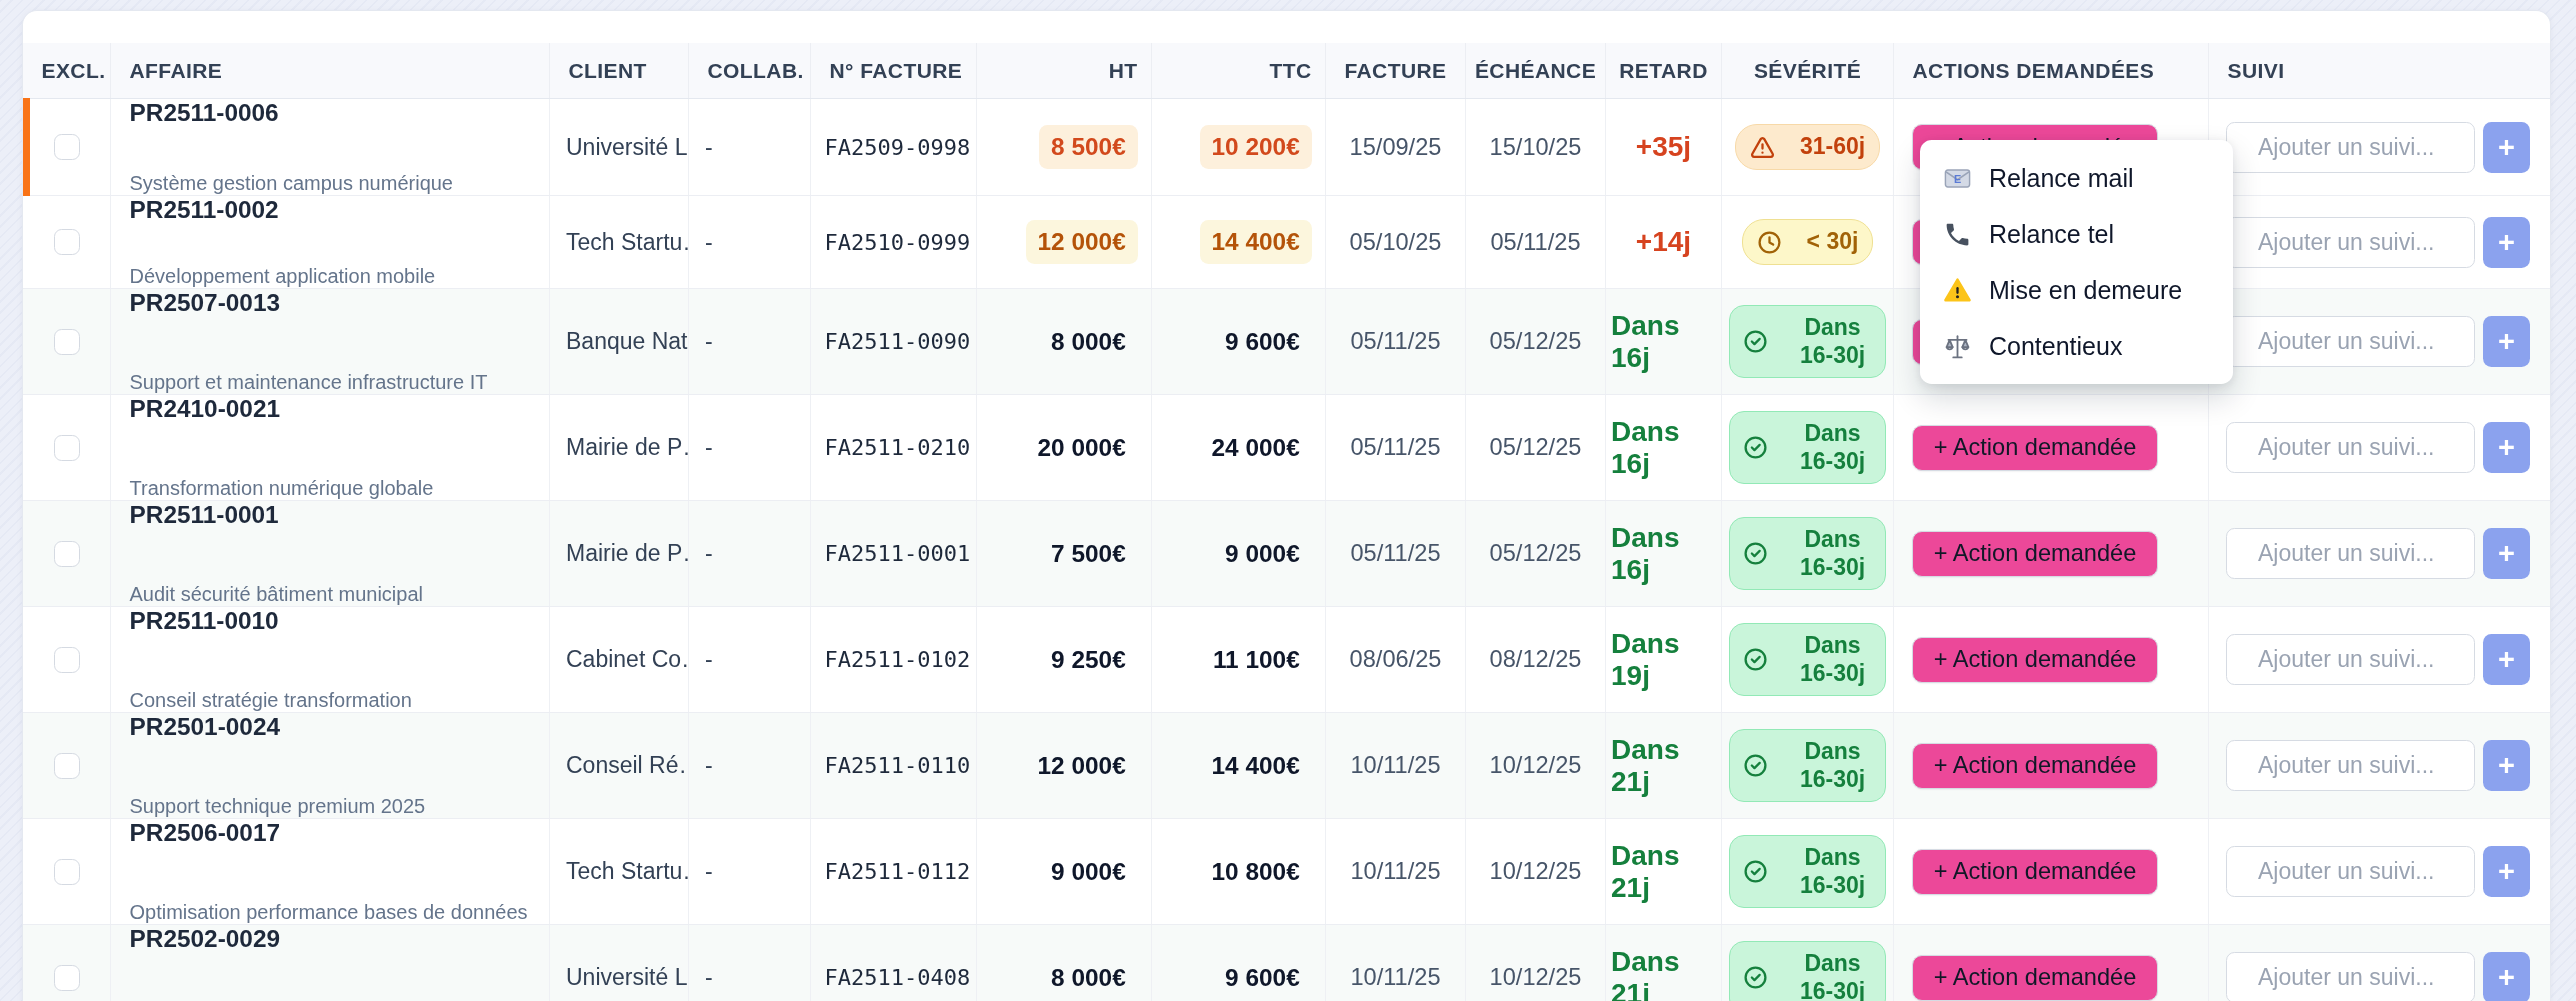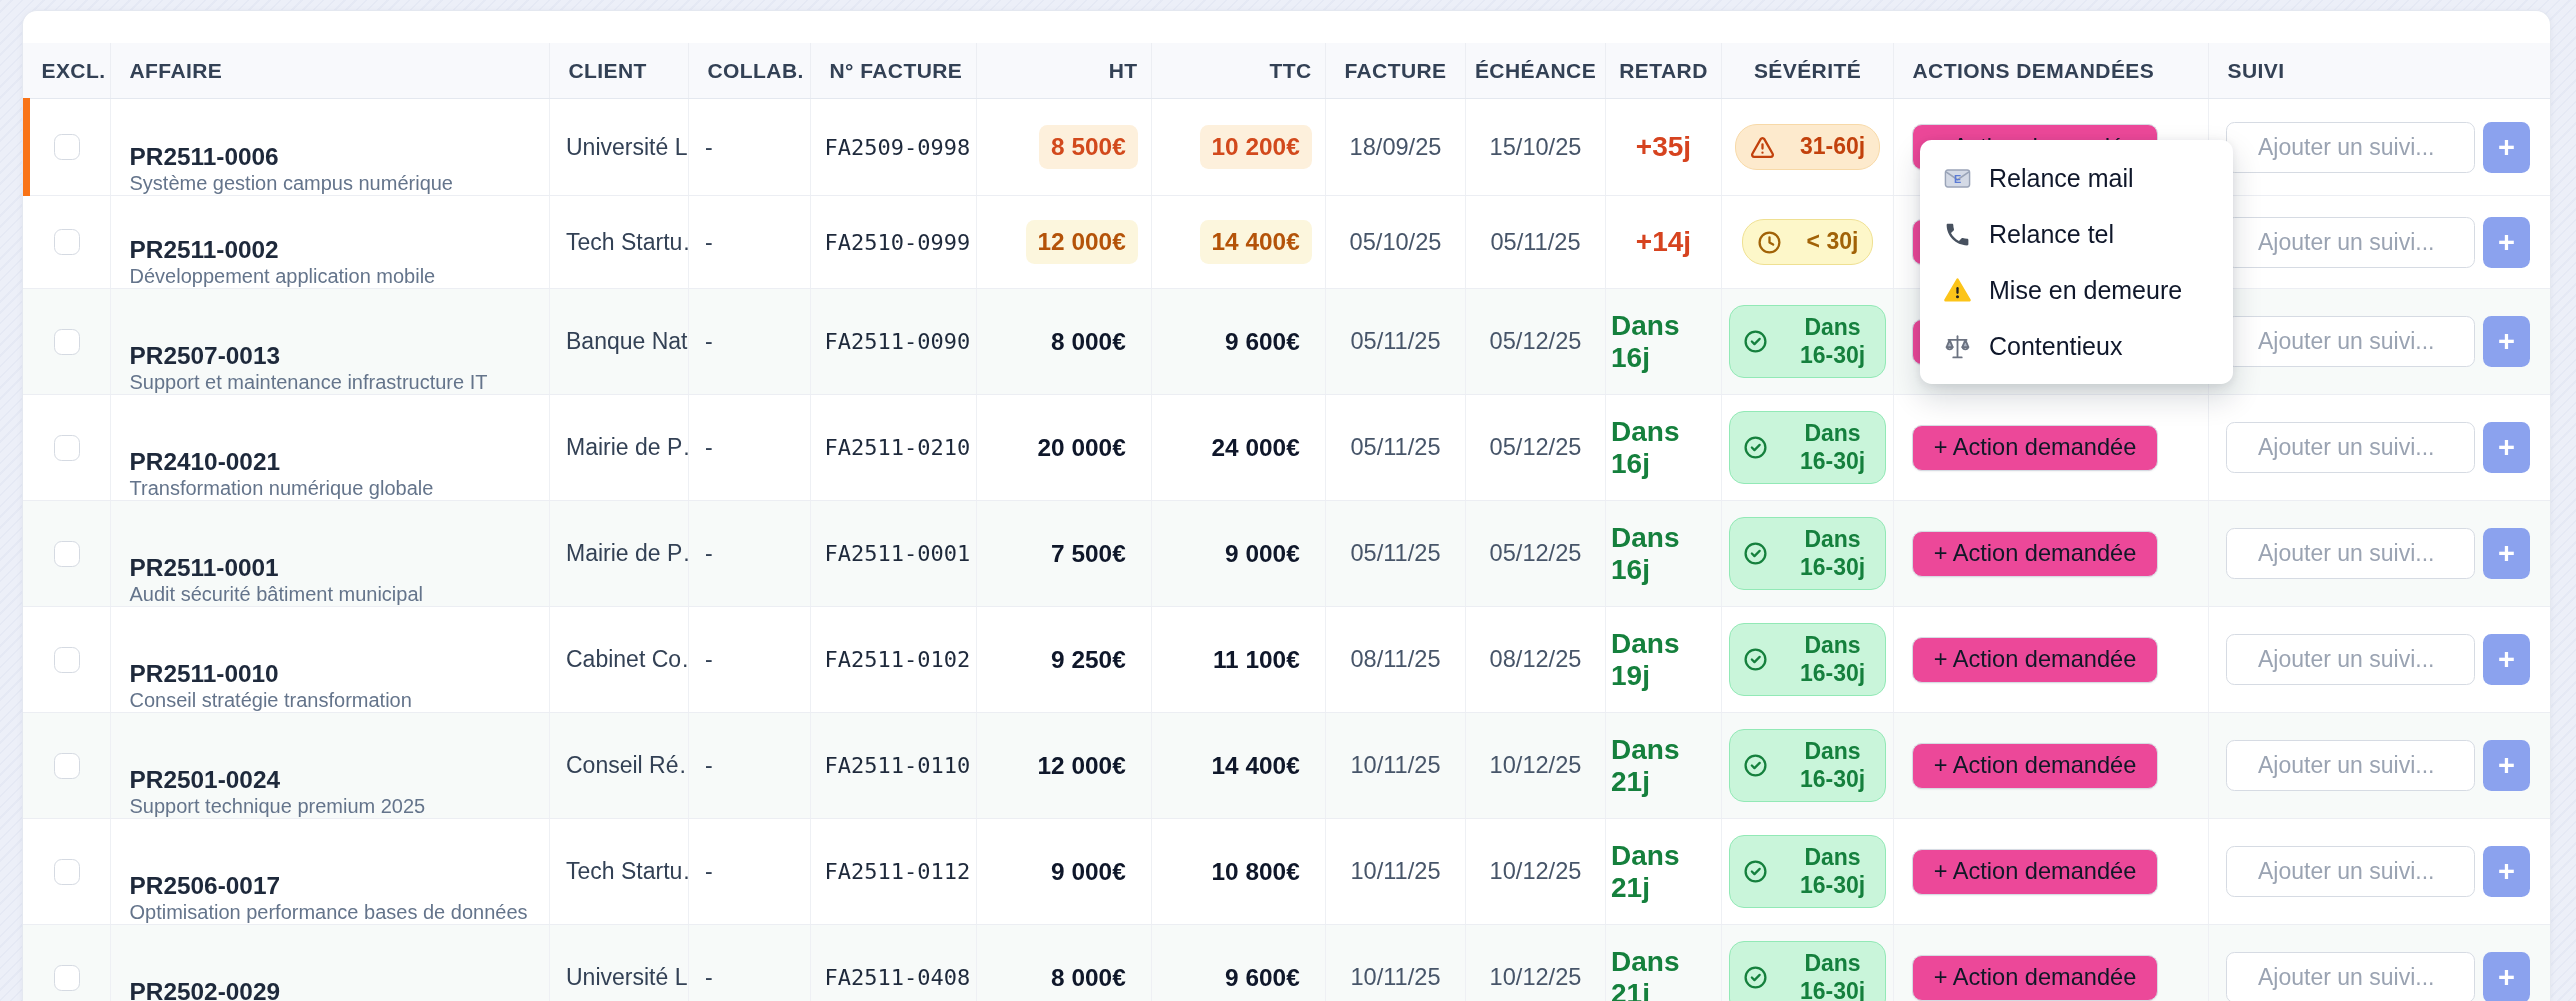--- a/index.html
+++ b/index.html
@@ -49,21 +49,21 @@
   }
   .tr.stub{height:34px;border-bottom:none;background:#fff}
 
   .td{
     display:flex;align-items:center;min-width:0;
     padding:0 13.5px 0 18.5px;border-right:0.8px solid #eef0f4;
   }
   .td:last-child{border-right:none}
   .td-excl{justify-content:center;padding:0}
   .checkbox{width:26px;height:26px;border:1.7px solid #d5dae2;border-radius:7.6px;background:#fff}
-  .td-affaire{flex-direction:column;align-items:flex-start;justify-content:flex-end;gap:1px;overflow:hidden}
+  .td-affaire{flex-direction:column;align-items:flex-start;justify-content:space-between;gap:10px;overflow:hidden}
   .ref{font-size:24.4px;font-weight:700;color:#1e293b;white-space:nowrap}
   .desc{font-size:20px;color:#64748b;white-space:nowrap}
   .td-client,.td-collab{font-size:23px;color:#334155;padding-left:16px;white-space:nowrap;overflow:hidden}
   .td-invoice{font-family:"DejaVu Sans Mono",monospace;font-size:22px;color:#1e293b;padding-left:13.5px;white-space:nowrap}
   .td-ht,.td-ttc{justify-content:flex-end;padding-right:13.5px}
   .amount{font-size:24.4px;font-weight:700;color:#0f172a;padding:8.4px 11.8px;border-radius:8.4px;white-space:nowrap}
   .amount.overdue{background:#fdf0dc;color:#d2491c}
   .amount.warn{background:#fcf6dd;color:#b45309}
   .td-date{justify-content:center;font-size:23.6px;color:#475569;padding:0 5px}
   .td-retard{justify-content:center;font-size:28px;font-weight:700;padding:0 5px}
@@ -136,21 +136,21 @@
     </div>
     <div class="td td-client">Université L…</div>
     <div class="td td-collab">-</div>
     <div class="td td-invoice">FA2509-0998</div>
     <div class="td td-ht">
       <span class="amount overdue">8 500€</span>
     </div>
     <div class="td td-ttc">
       <span class="amount overdue">10 200€</span>
     </div>
-    <div class="td td-date">18/09/25</div>
+    <div class="td td-date">15/09/25</div>
     <div class="td td-date">15/10/25</div>
     <div class="td td-retard">
       <span class="retard-late">+35j</span>
     </div>
     <div class="td td-severite">
       <span class="badge orange">
         <span class="badge-icon" style="display: inline-flex;">
               <svg width="25" height="25" viewBox="0 0 24 24" stroke-linecap="round" stroke-linejoin="round" fill="none" stroke="currentColor" stroke-width="2.2">
                 <path d="M21.73 18 13.73 4a2 2 0 0 0-3.46 0l-8 14A2 2 0 0 0 4 21h16a2 2 0 0 0 1.73-3Z"></path>
                 <path d="M12 9v4"></path>
@@ -342,21 +342,21 @@
     </div>
     <div class="td td-client">Cabinet Co…</div>
     <div class="td td-collab">-</div>
     <div class="td td-invoice">FA2511-0102</div>
     <div class="td td-ht">
       <span class="amount">9 250€</span>
     </div>
     <div class="td td-ttc">
       <span class="amount">11 100€</span>
     </div>
-    <div class="td td-date">08/11/25</div>
+    <div class="td td-date">08/06/25</div>
     <div class="td td-date">08/12/25</div>
     <div class="td td-retard">
       <span class="retard-ok">Dans 19j</span>
     </div>
     <div class="td td-severite">
       <span class="badge green">
         <span class="badge-icon" style="display: inline-flex;">
               <svg width="25" height="25" viewBox="0 0 24 24" stroke-linecap="round" stroke-linejoin="round" fill="none" stroke="currentColor" stroke-width="2.2">
                 <circle cx="12" cy="12" r="9.5"></circle>
                 <path d="m8.5 12 2.5 2.5 5-5"></path>

